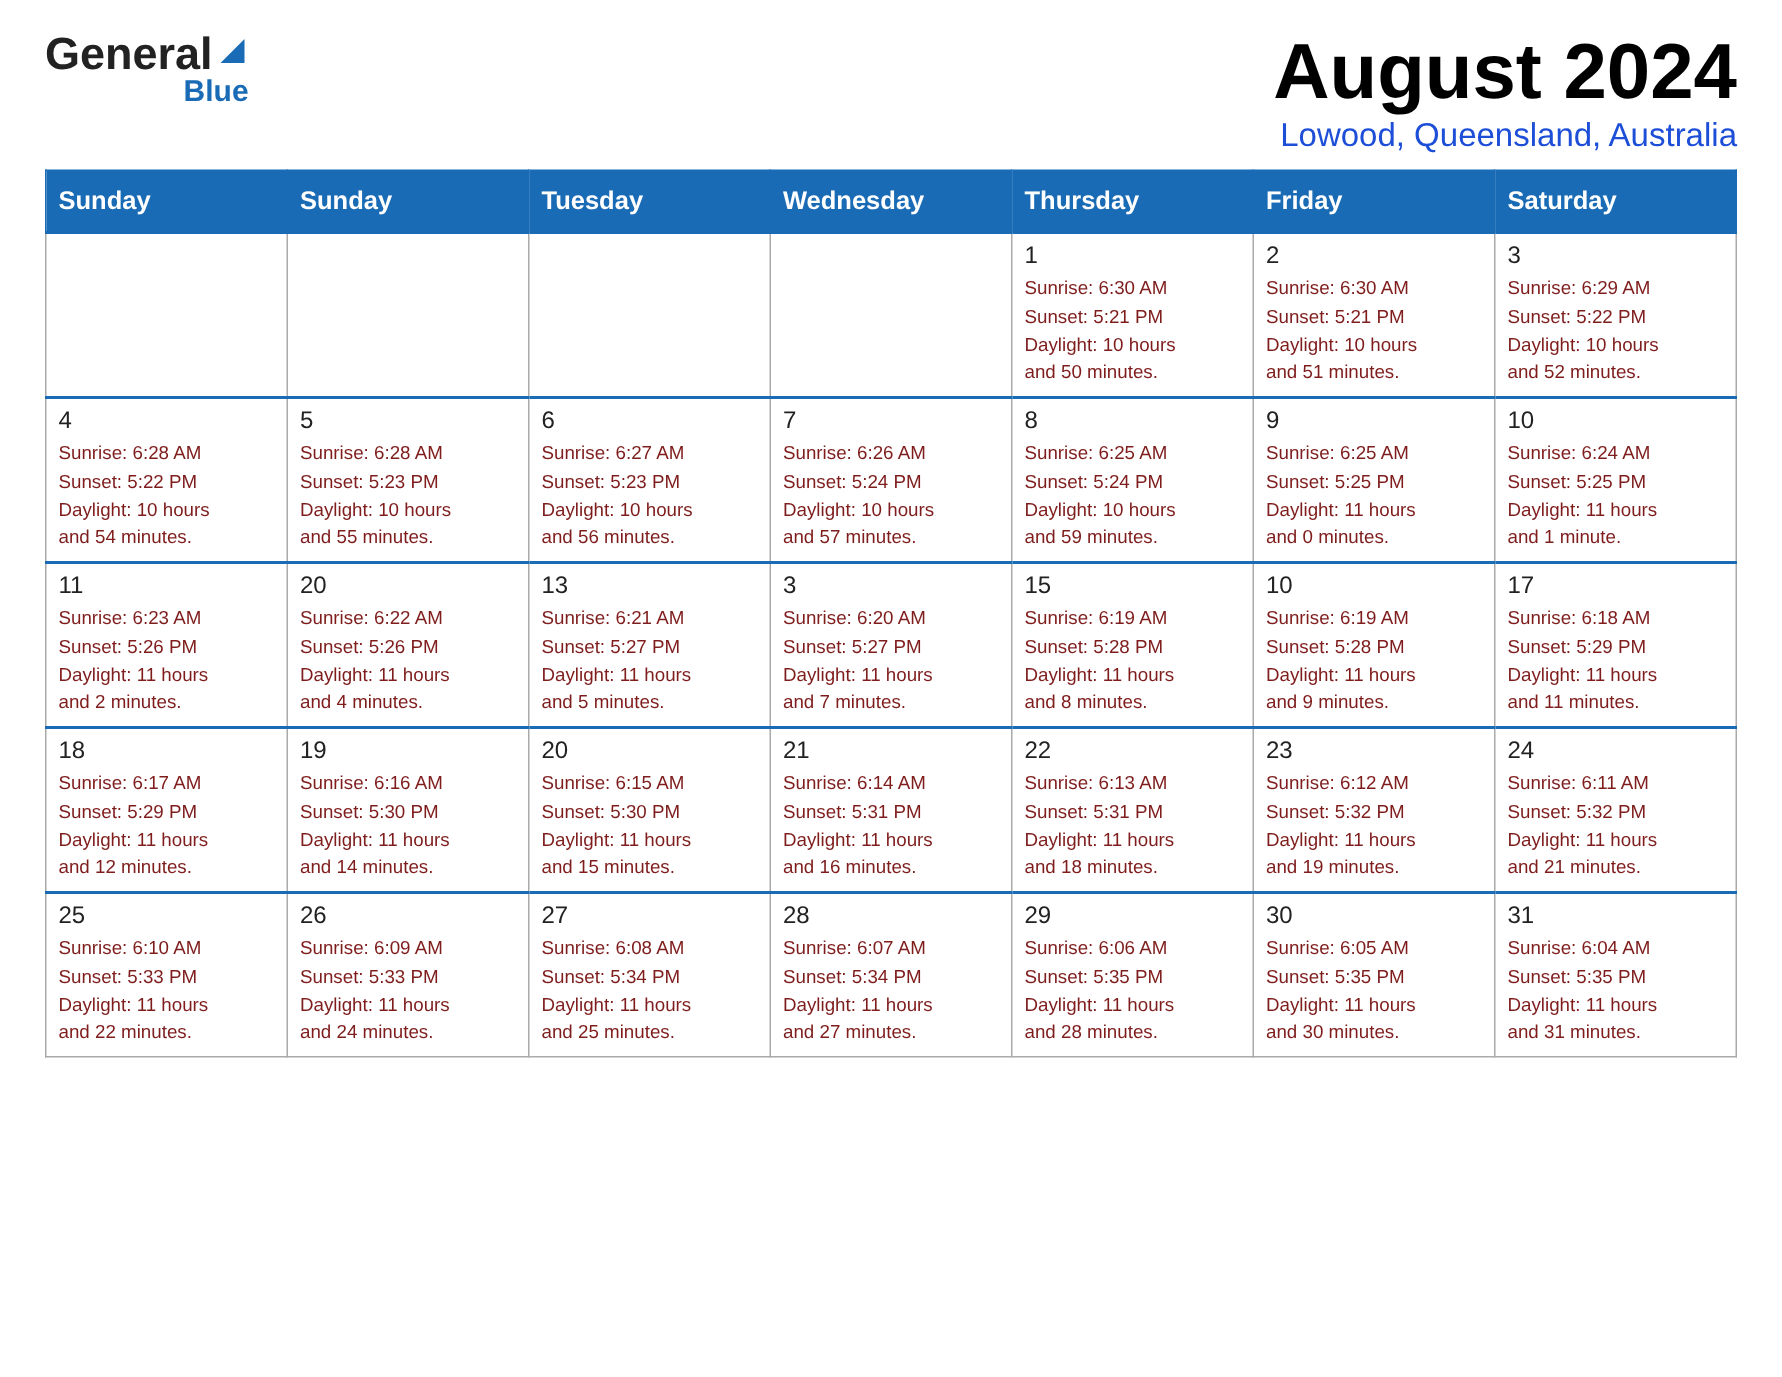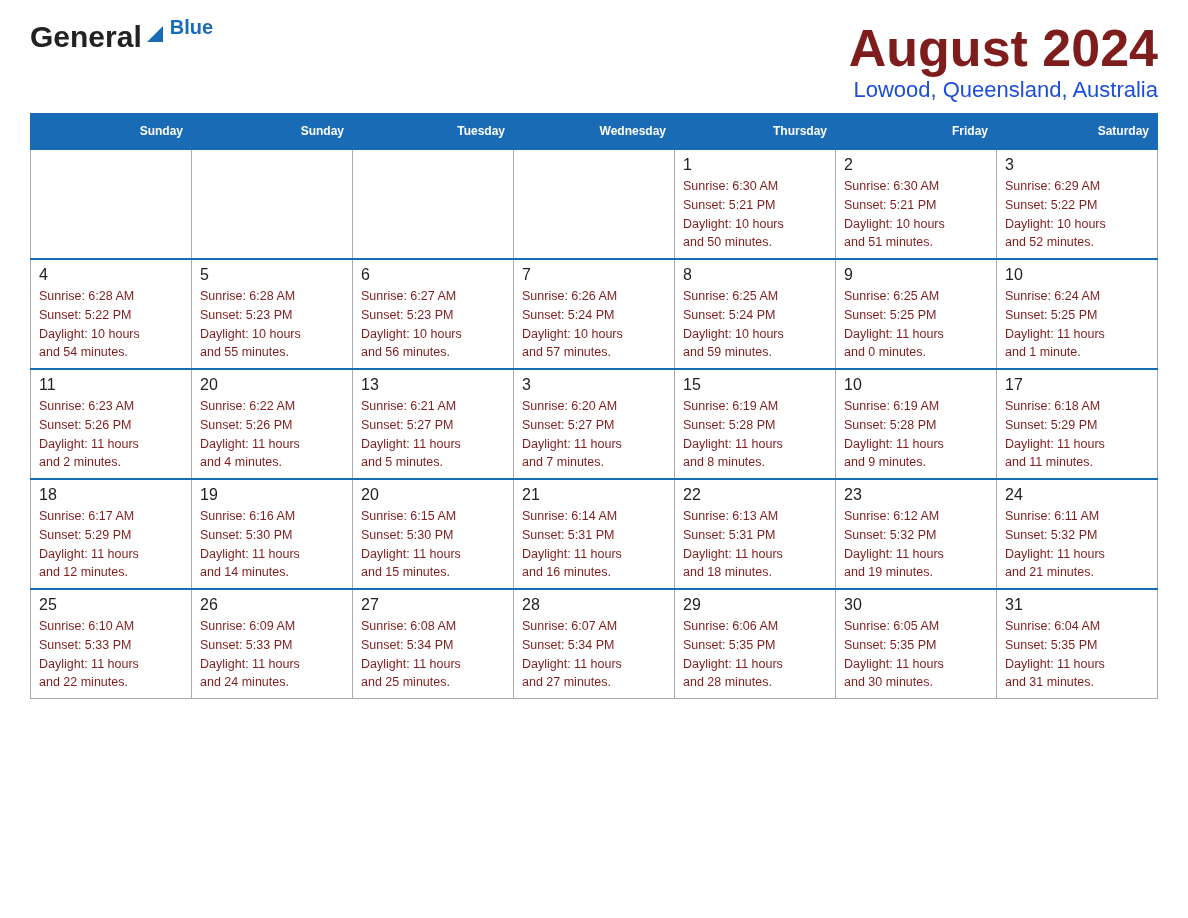--- a/index.html
+++ b/index.html
@@ -12,49 +12,49 @@
       padding: 20px 30px;
     }
     .header {
       display: flex;
       align-items: flex-start;
       justify-content: space-between;
       margin-bottom: 10px;
     }
     .logo {
       display: flex;
-      flex-direction: row;
-      align-items: flex-start;
+      flex-direction: column;
+      align-items: flex-end;
     }
     .title-block {
       text-align: right;
     }
     .title-block h1 {
       font-size: 52px;
       font-weight: bold;
-      color: #7f1d1d;
+      color: #000000;
       line-height: 1.1;
     }
     .title-block h2 {
       font-size: 22px;
       font-weight: normal;
       color: #1d4ed8;
     }
     .calendar {
       width: 100%;
       border-collapse: collapse;
       margin-top: 8px;
     }
     .calendar thead th {
       background: #1a6bb5;
       color: #fff;
-      font-size: 12px;
+      font-size: 17px;
       font-weight: bold;
       padding: 10px 8px;
-      text-align: right;
+      text-align: left;
       border: 1px solid #1a6bb5;
     }
     .calendar tbody td {
       vertical-align: top;
       border: 1px solid #aaa;
       padding: 6px 8px;
       font-size: 13px;
       color: #222;
       width: 14.28%;
       height: 105px;

